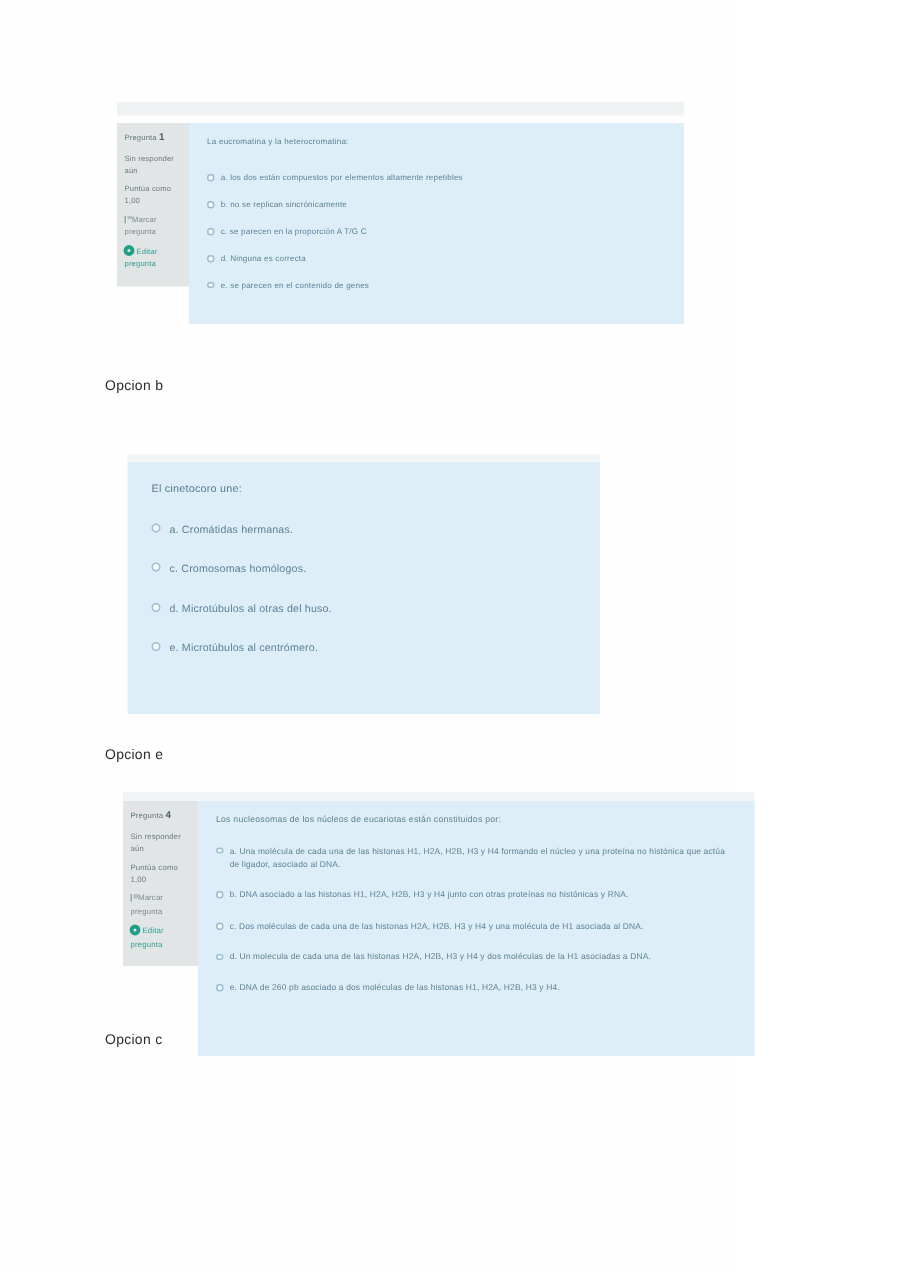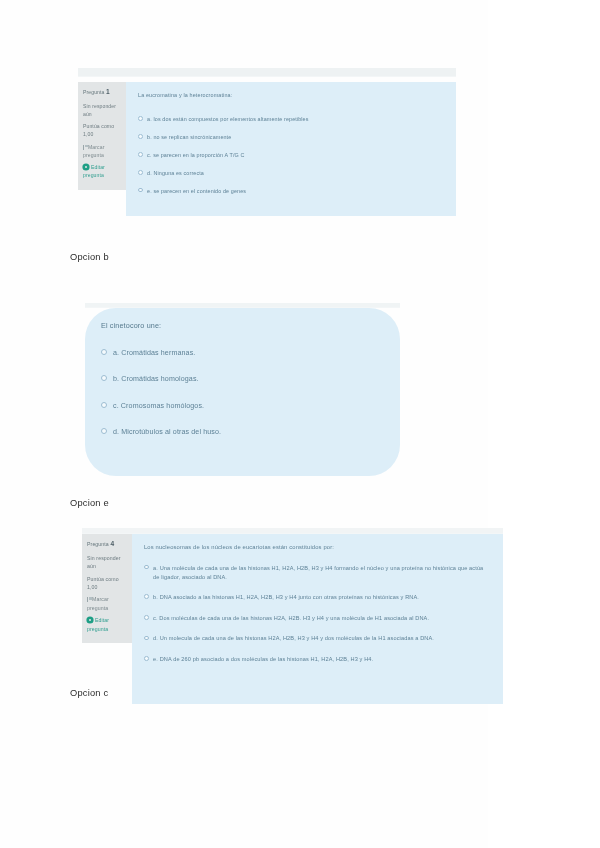--- a/index.html
+++ b/index.html
@@ -127,21 +127,20 @@
   #block1 .ans { margin-bottom: 9.5px; }
   #block1, #block1 * { filter: blur(0.18px); }
 
   
   #block2 { left: 85px; top: 303px; width: 315px; }
   #block2 .topbar { width: 315px; height: 5px; background: #f0f4f5; }
   #block2 .qbody { left: 0; top: 5px; width: 315px; }
   #block2 .qcontent {
     min-height: 168px;
     padding: 13px 14px 14px 16px;
-    border-radius: 31px;
   }
   #block2 .qstem { font-size: 7.2px; margin-bottom: 16px; color: #55798d; }
   #block2 .ans { font-size: 7.1px; margin-bottom: 15.5px; }
   #block2 .radio { width: 6px; height: 6px; margin-right: 6px; margin-top: 1px; }
 
   
   #block3 { left: 82px; top: 528px; width: 421px; }
   #block3 .topbar { width: 421px; height: 6px; background: #f1f4f5; }
   #block3 .qbody { left: 0; top: 6px; width: 421px; }
   #block3 .qinfo { width: 50px; min-height: 98px; font-size: 5.2px; }
@@ -225,29 +224,29 @@
     <div class="qbody">
       <div class="qcontent">
         <div class="qstem">El cinetocoro une:</div>
         <ul class="answers">
           <li class="ans">
             <span class="radio"></span>
             <span class="anstext">a. Cromátidas hermanas.</span>
           </li>
           <li class="ans">
             <span class="radio"></span>
-            <span class="anstext">b. Cromátidas homologas.</span>
-          </li>
-          <li class="ans">
-            <span class="radio"></span>
             <span class="anstext">c. Cromosomas homólogos.</span>
           </li>
           <li class="ans">
             <span class="radio"></span>
             <span class="anstext">d. Microtúbulos al otras del huso.</span>
+          </li>
+          <li class="ans">
+            <span class="radio"></span>
+            <span class="anstext">e. Microtúbulos al centrómero.</span>
           </li>
         </ul>
       </div>
     </div>
   </div>
 
   <div class="caption" id="cap2">Opcion e</div>
 
   <div class="qblock" id="block3">
     <div class="topbar"></div>

